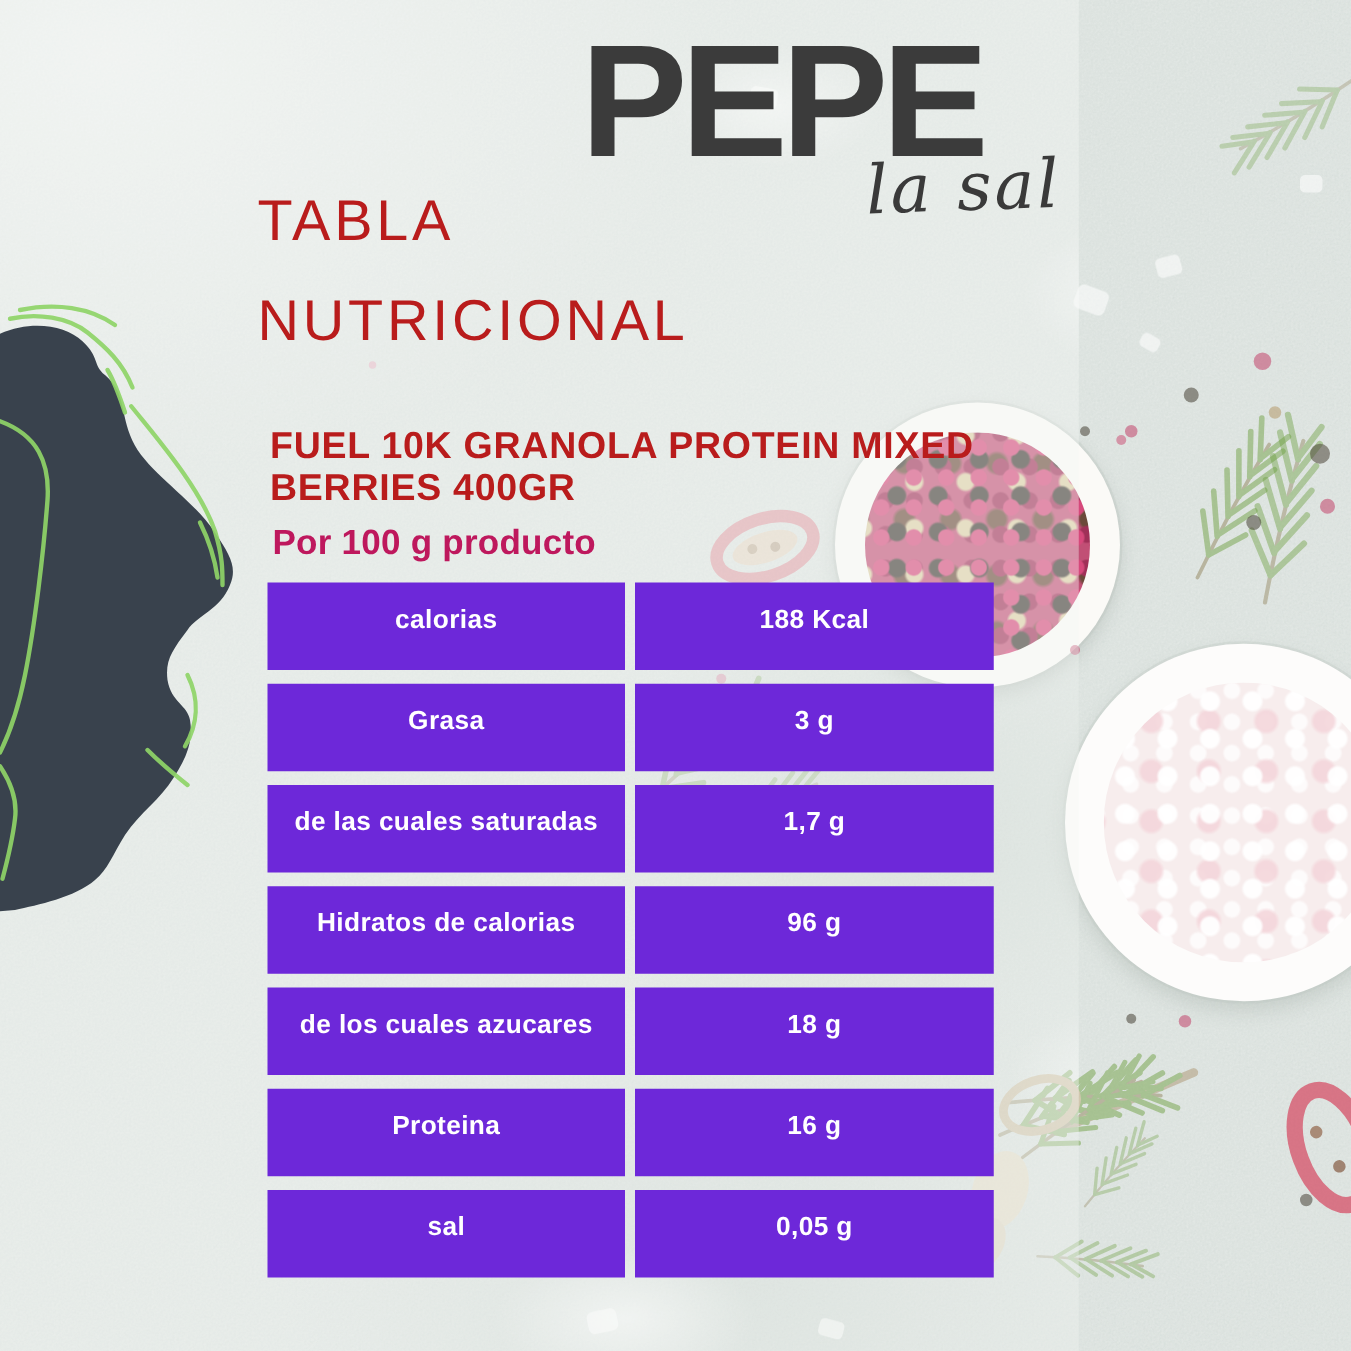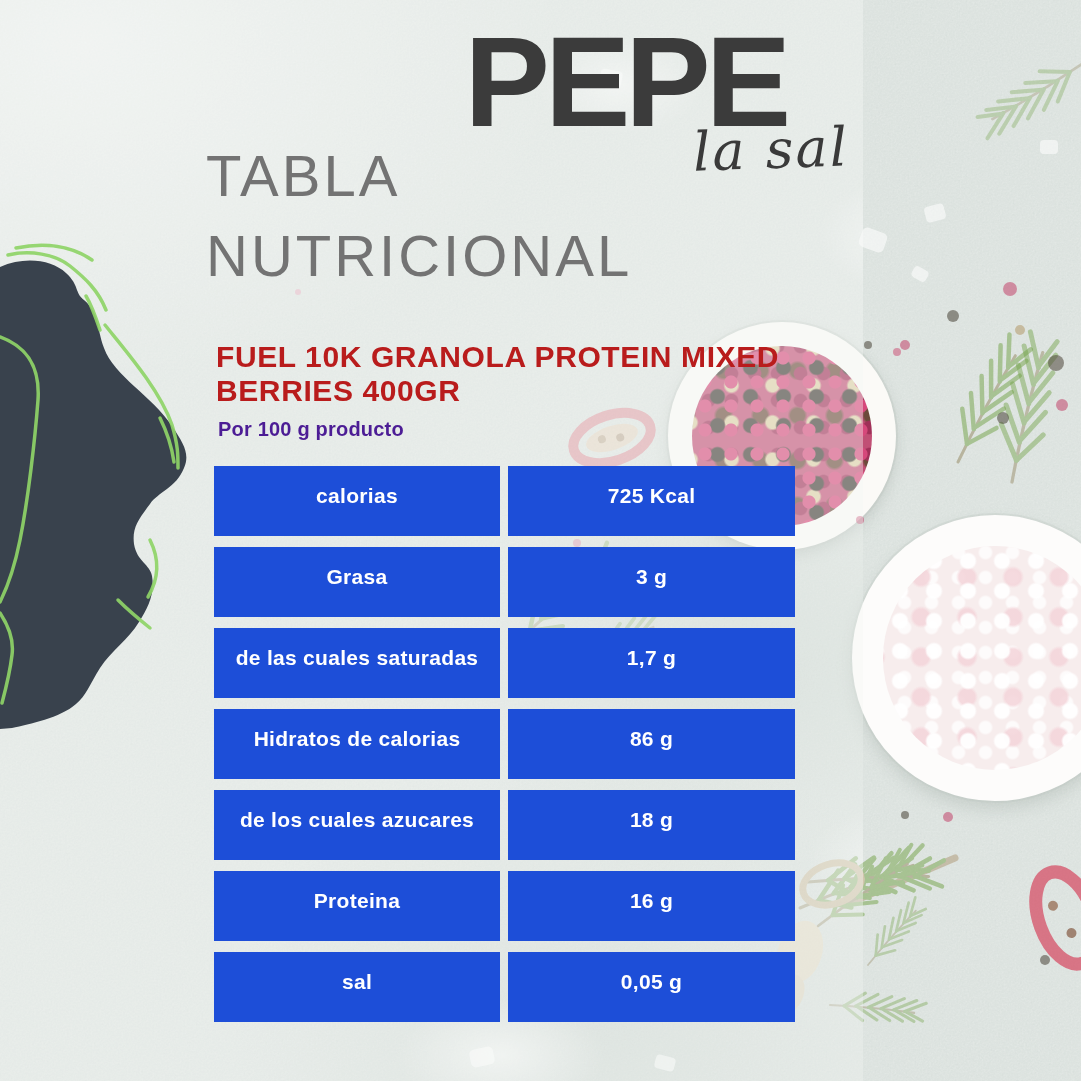--- a/index.html
+++ b/index.html
@@ -63,39 +63,39 @@
   .brand{position:absolute;top:18px;right:77px;color:#3b3b3b;line-height:1;}
   .brand .name{
     font-weight:bold;font-size:128px;letter-spacing:-5px;color:#3b3b3b;text-align:right;
   }
   .brand-tag{
     position:absolute;top:118px;right:14px;color:#3a3a3a;
     font-family:"DejaVu Serif","Liberation Serif",serif;
     font-style:italic;font-size:54px;letter-spacing:2px;transform:rotate(-2deg);
   }
   .title{
-    position:absolute;left:206px;top:136px;color:#737373;
-    font-size:58px;font-weight:300;letter-spacing:3px;line-height:80px;
+    position:absolute;left:206px;top:136px;color:#b91c1c;
+    font-size:46px;font-weight:300;letter-spacing:3px;line-height:80px;
   }
   .product{
     position:absolute;left:216px;top:340px;color:#b91c1c;
     font-size:30px;font-weight:700;letter-spacing:.6px;
   }
   .serving{
-    position:absolute;left:218px;top:418px;color:#4c1d95;
-    font-size:20px;font-weight:800;letter-spacing:.2px;
+    position:absolute;left:218px;top:418px;color:#be185d;
+    font-size:28px;font-weight:800;letter-spacing:.2px;
   }
 
   
   .ntable{
     position:absolute;left:214px;top:466px;width:581px;
     display:grid;grid-template-columns:286px 287px;column-gap:8px;row-gap:11px;
   }
   .cell{
-    height:70px;background:#1d4ed8;color:#fff;
+    height:70px;background:#6d28d9;color:#fff;
     display:flex;align-items:center;justify-content:center;
     font-size:21px;font-weight:700;letter-spacing:.3px;
     padding-bottom:10px;box-sizing:border-box;
   }
 
   svg{display:block;}
 </style>
 </head>
 <body>
 
@@ -246,27 +246,27 @@
   <div class="title">
     <div>TABLA</div>
     <div>NUTRICIONAL</div>
   </div>
 
   <div class="product">FUEL 10K GRANOLA PROTEIN MIXED BERRIES 400GR</div>
   <div class="serving">Por 100 g producto</div>
 
   <div class="ntable">
     <div class="cell">calorias</div>
-    <div class="cell">725 Kcal</div>
+    <div class="cell">188 Kcal</div>
     <div class="cell">Grasa</div>
     <div class="cell">3 g</div>
     <div class="cell">de las cuales saturadas</div>
     <div class="cell">1,7 g</div>
     <div class="cell">Hidratos de calorias</div>
-    <div class="cell">86 g</div>
+    <div class="cell">96 g</div>
     <div class="cell">de los cuales azucares</div>
     <div class="cell">18 g</div>
     <div class="cell">Proteina</div>
     <div class="cell">16 g</div>
     <div class="cell">sal</div>
     <div class="cell">0,05 g</div>
   </div>
 
 </div>
 

